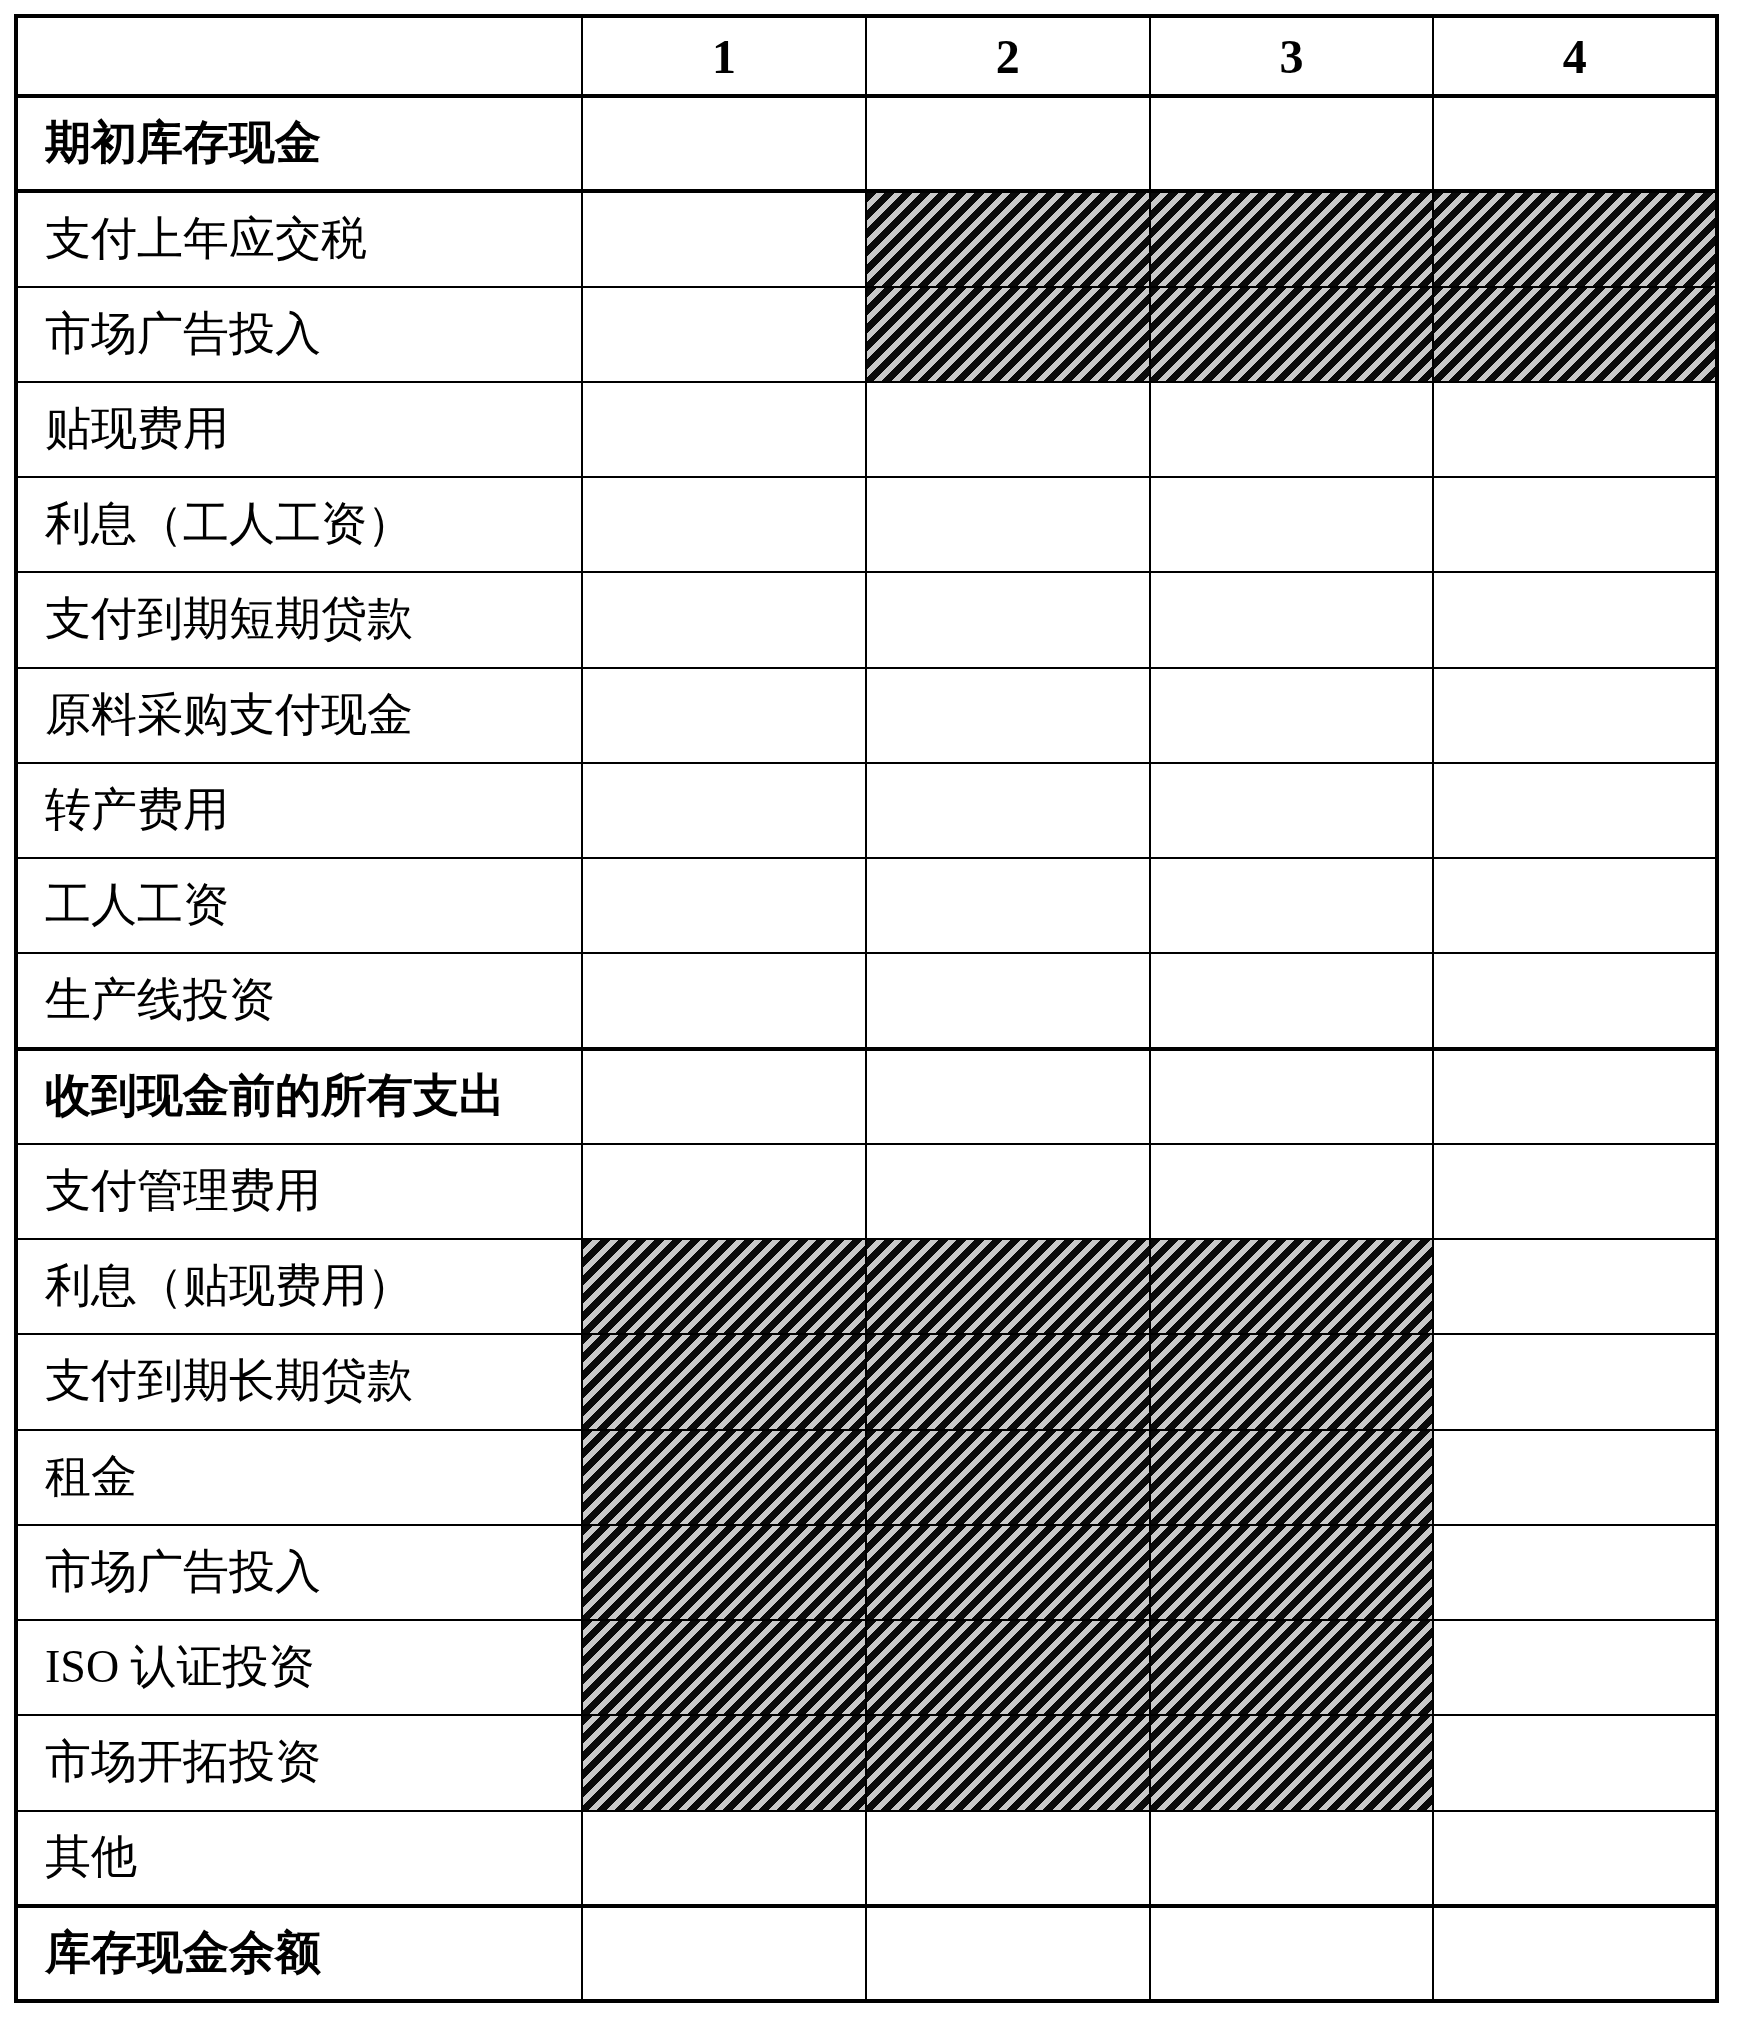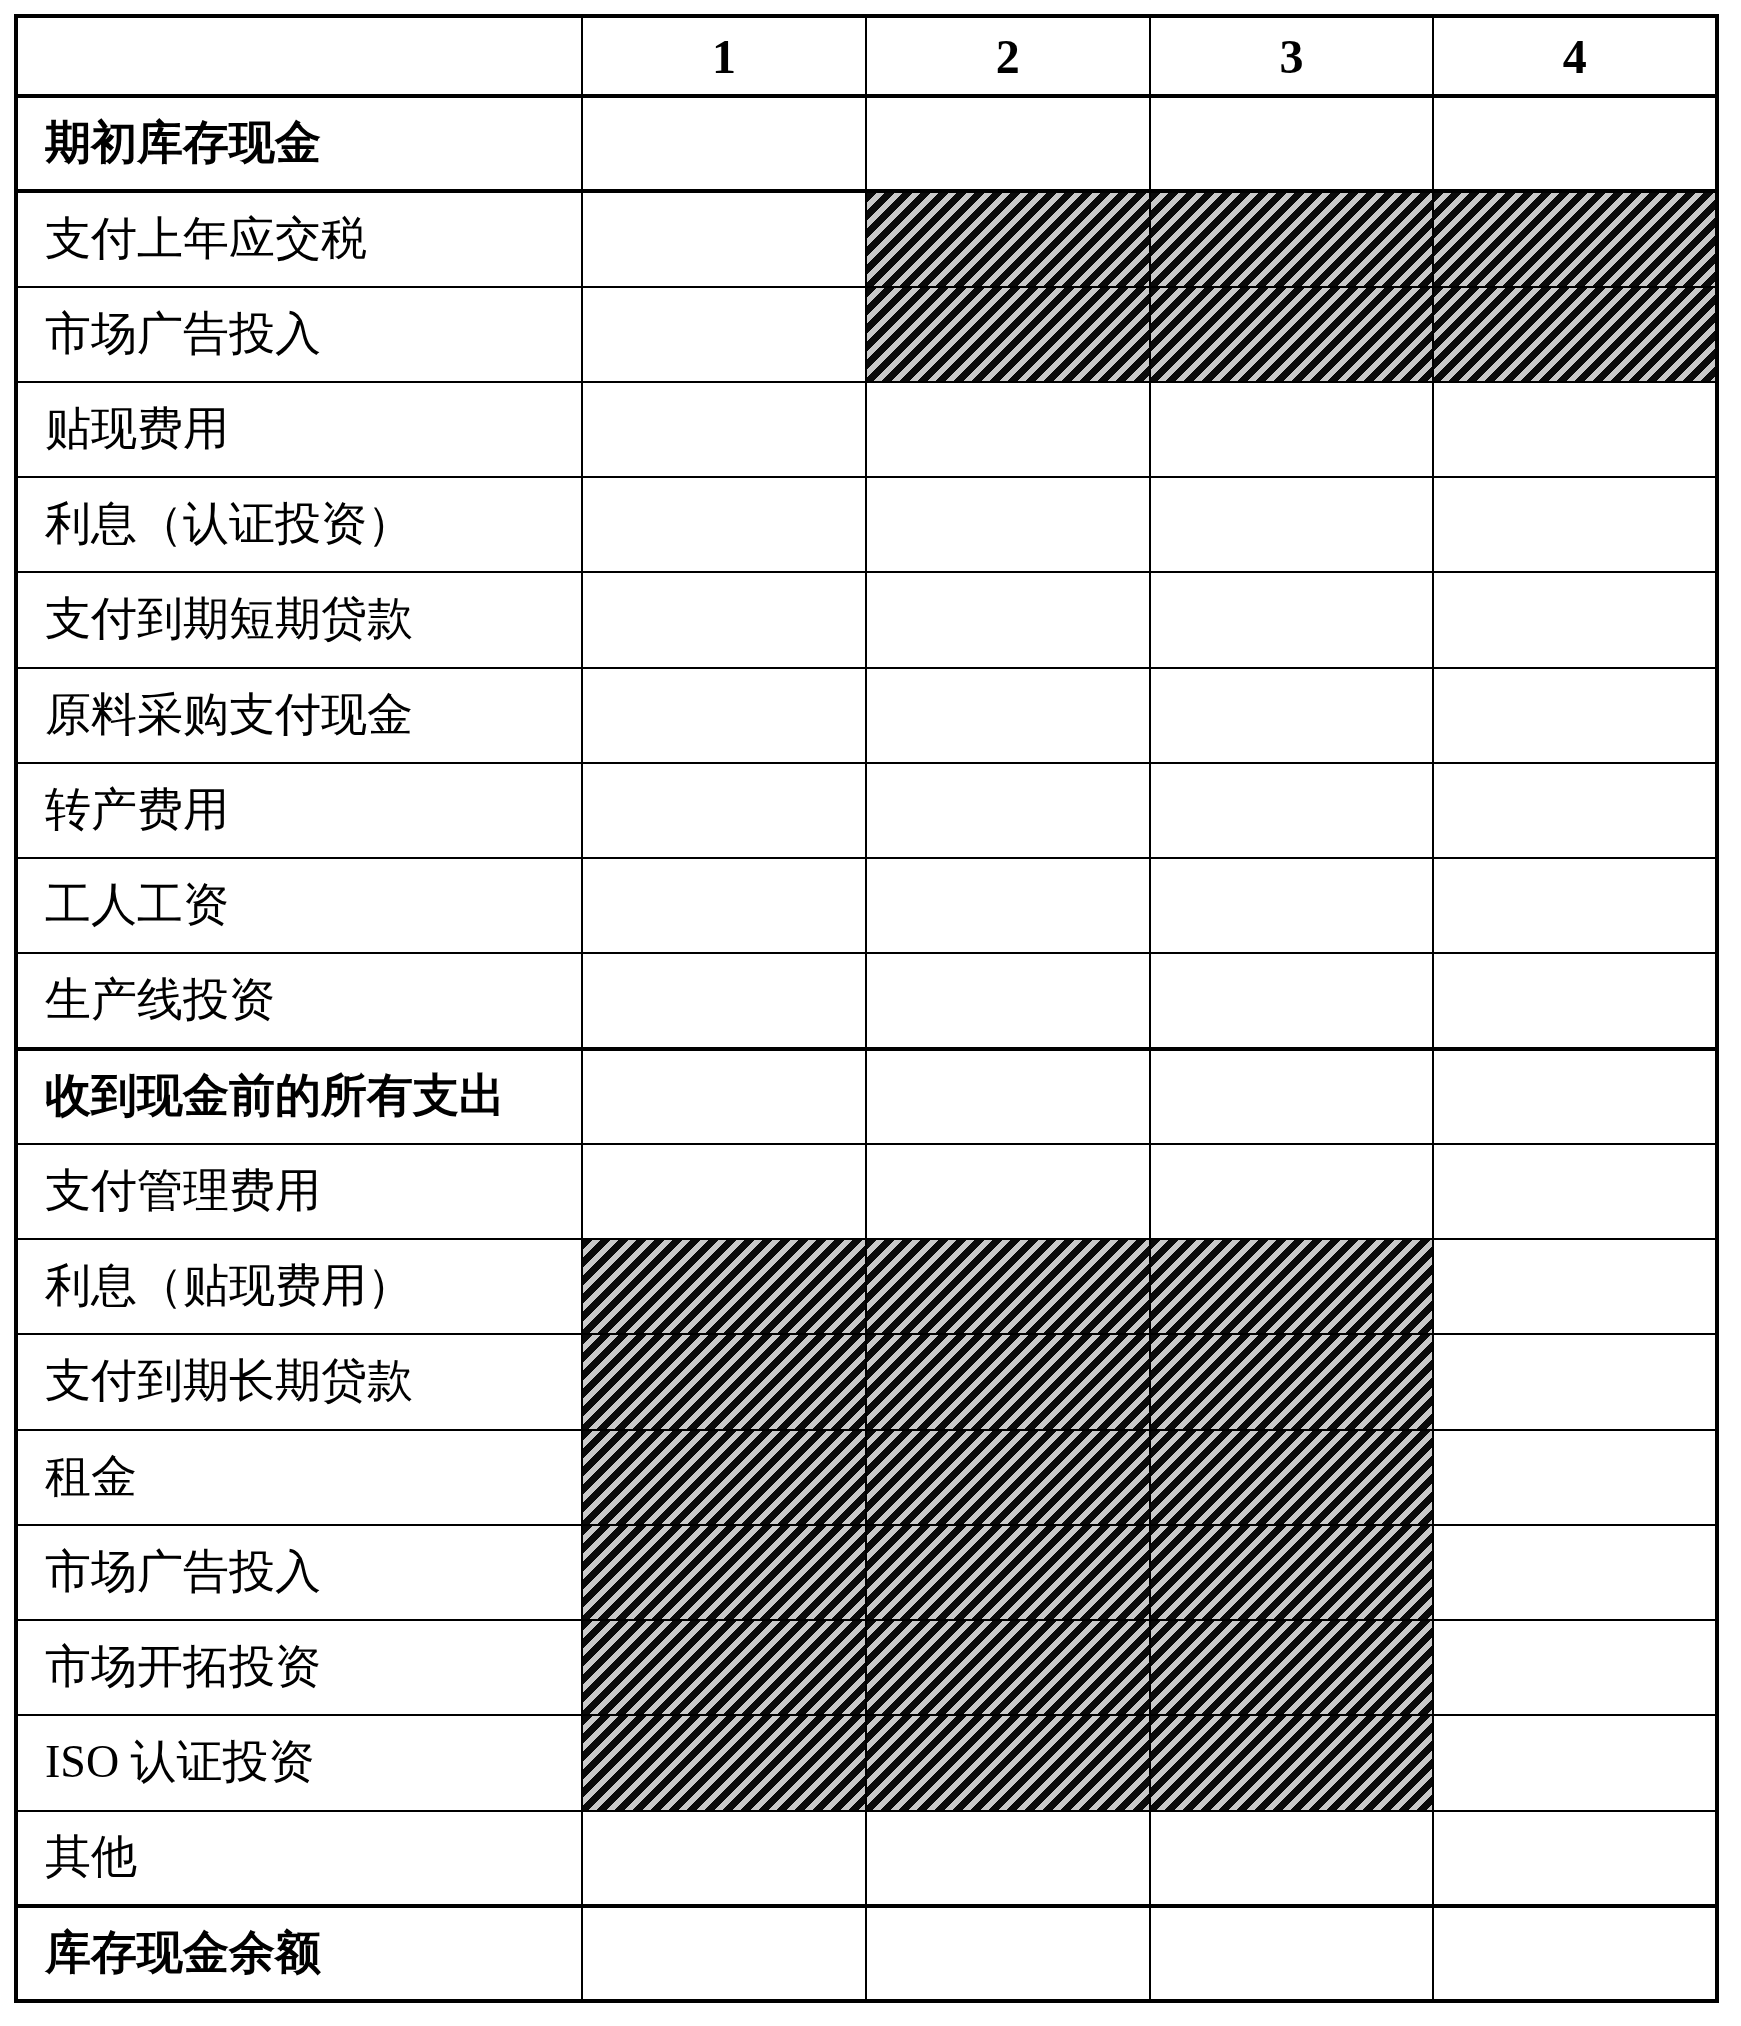--- a/index.html
+++ b/index.html
@@ -97,21 +97,21 @@
           <td class="value-cell hatch"></td>
         </tr>
         <tr>
           <td class="label-cell">贴现费用</td>
           <td class="value-cell"></td>
           <td class="value-cell"></td>
           <td class="value-cell"></td>
           <td class="value-cell"></td>
         </tr>
         <tr>
-          <td class="label-cell">利息（认证投资）</td>
+          <td class="label-cell">利息（工人工资）</td>
           <td class="value-cell"></td>
           <td class="value-cell"></td>
           <td class="value-cell"></td>
           <td class="value-cell"></td>
         </tr>
         <tr>
           <td class="label-cell">支付到期短期贷款</td>
           <td class="value-cell"></td>
           <td class="value-cell"></td>
           <td class="value-cell"></td>
@@ -181,28 +181,28 @@
           <td class="value-cell"></td>
         </tr>
         <tr>
           <td class="label-cell">市场广告投入</td>
           <td class="value-cell hatch"></td>
           <td class="value-cell hatch"></td>
           <td class="value-cell hatch"></td>
           <td class="value-cell"></td>
         </tr>
         <tr>
+          <td class="label-cell">ISO 认证投资</td>
+          <td class="value-cell hatch"></td>
+          <td class="value-cell hatch"></td>
+          <td class="value-cell hatch"></td>
+          <td class="value-cell"></td>
+        </tr>
+        <tr>
           <td class="label-cell">市场开拓投资</td>
-          <td class="value-cell hatch"></td>
-          <td class="value-cell hatch"></td>
-          <td class="value-cell hatch"></td>
-          <td class="value-cell"></td>
-        </tr>
-        <tr>
-          <td class="label-cell">ISO 认证投资</td>
           <td class="value-cell hatch"></td>
           <td class="value-cell hatch"></td>
           <td class="value-cell hatch"></td>
           <td class="value-cell"></td>
         </tr>
         <tr>
           <td class="label-cell">其他</td>
           <td class="value-cell"></td>
           <td class="value-cell"></td>
           <td class="value-cell"></td>

